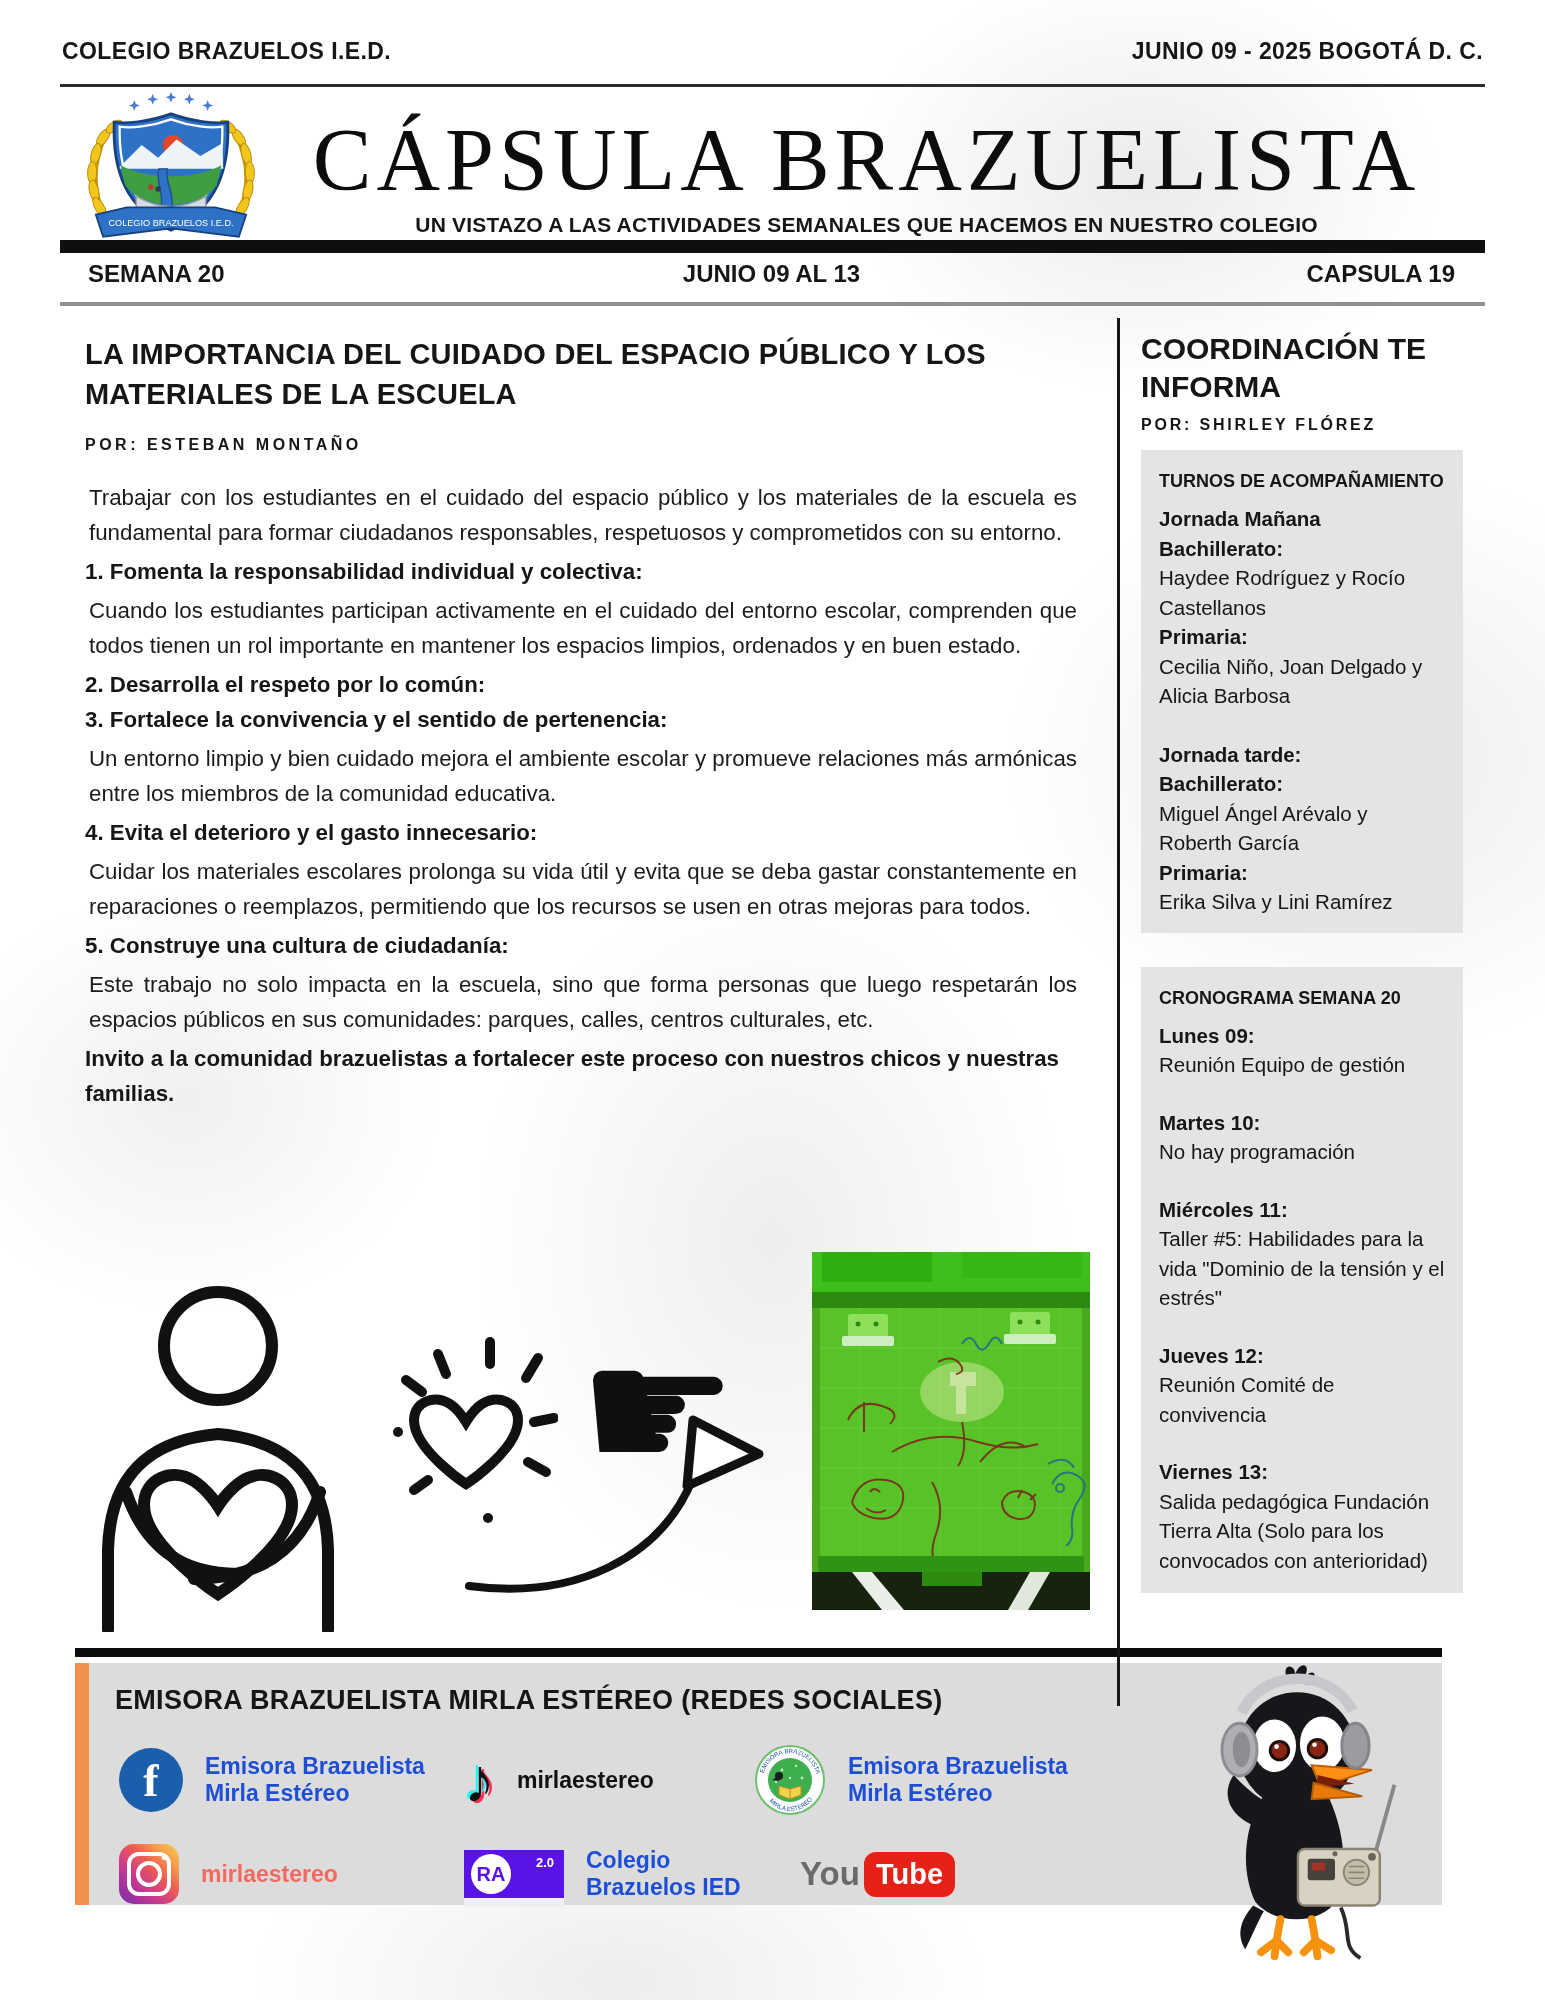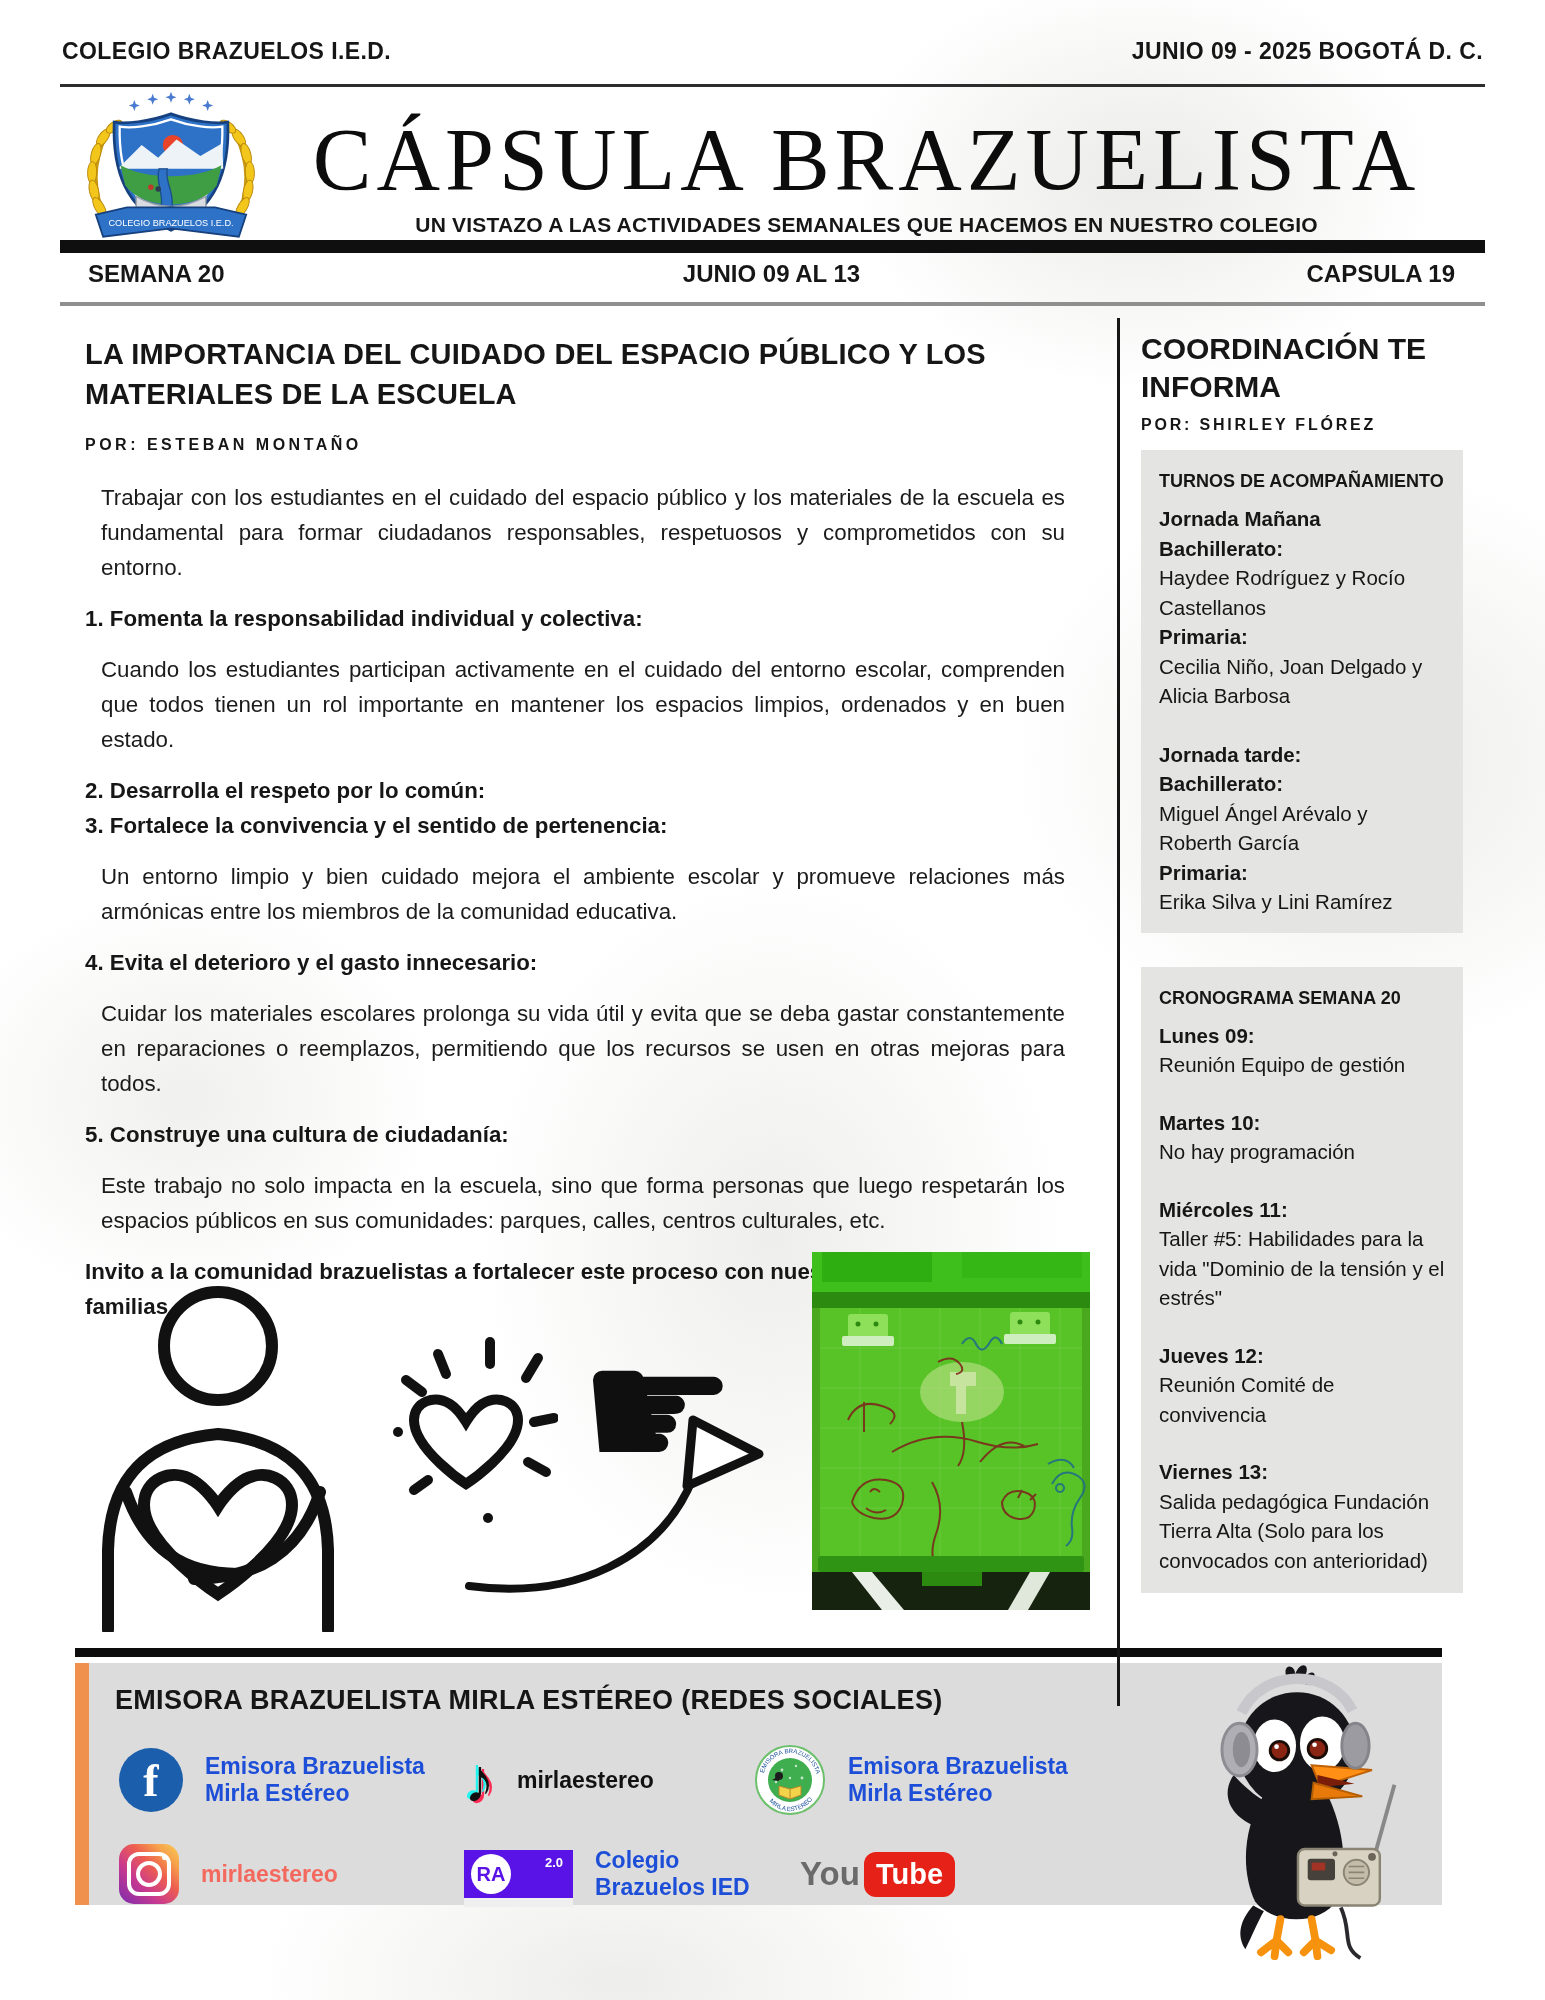--- a/index.html
+++ b/index.html
@@ -22,21 +22,21 @@
   .mast-sub{left:252px;right:64px;top:213px;text-align:center;font-size:21px;font-weight:800;letter-spacing:.2px;}
   .black-bar{left:60px;right:60px;top:240px;height:13px;background:#0f0f0f;}
   .week-row{left:88px;right:90px;top:260px;height:36px;font-size:24px;font-weight:800;}
   .week-row .c{position:absolute;left:0;right:0;text-align:center;}
   .week-row .r{position:absolute;right:0;}
   .gray-line{left:60px;right:60px;top:302px;height:4px;background:#8f8f8f;}
   
   .article{left:85px;top:334px;width:996px;}
   .article h1{margin:0 0 22px 0;font-size:29px;line-height:40px;font-weight:800;letter-spacing:.2px;}
   .byline{font-size:16px;font-weight:700;letter-spacing:3.5px;margin:0 0 26px 0;}
-  .body-txt{font-size:22.3px;line-height:35px;text-align:justify;margin:16px;color:#1b1b1b;}
+  .body-txt{font-size:22.3px;line-height:35px;text-align:justify;margin:4px;color:#1b1b1b;}
   .body-b{font-size:22.3px;line-height:35px;font-weight:800;margin:0;}
   
   .vline{left:1117px;top:318px;width:3px;height:1388px;background:#161616;z-index:5;}
   .sidebar{left:1141px;top:330px;width:322px;}
   .sidebar h2{margin:0 0 10px 0;font-size:30px;line-height:38px;font-weight:800;}
   .sidebar .byline{letter-spacing:2.8px;margin-bottom:16px;}
   .sbox{background:#e4e4e3;padding:16px 18px;}
   .sbox + .sbox{margin-top:34px;}
   .sbox h3{margin:0 0 8px 0;font-size:18px;line-height:30px;font-weight:800;}
   .sline{font-size:20.5px;line-height:29.5px;}
@@ -61,21 +61,21 @@
   .lbl-coral{color:#f4695e;}
   .fb-circle{width:64px;height:64px;border-radius:50%;background:#1b5eab;display:flex;align-items:center;justify-content:center;
     color:#fff;font-family:"Liberation Serif",serif;font-weight:700;font-size:46px;flex:0 0 auto;}
   .tiktok-note{font-size:62px;font-weight:700;color:#111;flex:0 0 auto;
     text-shadow:-3px -2px 0 #25f4ee,3px 2px 0 #fe2c55;}
   .ig-icon{width:60px;height:60px;border-radius:15px;position:relative;flex:0 0 auto;
     background:linear-gradient(45deg,#7b2bb0 0%,#c93a8e 35%,#ee5e4f 60%,#f6a14b 80%,#f8ce55 100%);}
   .ig-icon .frame{position:absolute;inset:8px;border:4px solid #fff;border-radius:12px;}
   .ig-icon .lens{position:absolute;left:50%;top:50%;width:18px;height:18px;margin:-13px 0 0 -13px;border:4px solid #fff;border-radius:50%;}
   .ig-icon .dot{position:absolute;right:12px;top:11px;width:5px;height:5px;border-radius:50%;background:#fff;}
-  .ra-badge{position:relative;width:109px;height:48px;background:#5a13e6;flex:0 0 auto;}
+  .ra-badge{position:relative;width:100px;height:48px;background:#5a13e6;flex:0 0 auto;}
   .ra-badge .circ{position:absolute;left:7px;top:4px;width:40px;height:40px;border-radius:50%;background:#fff;
     display:flex;align-items:center;justify-content:center;color:#5a13e6;font-weight:800;font-size:20px;}
   .ra-badge .ver{position:absolute;right:10px;top:5px;color:#fff;font-size:13px;font-weight:700;}
   .ra-badge .strip{position:absolute;left:0;bottom:-9px;width:100%;height:9px;background:#efefef;}
   .yt{display:flex;align-items:center;gap:4px;}
   .yt .you{color:#6a6a6a;font-weight:800;font-size:33px;}
   .yt .tube{background:#e62117;color:#fff;font-weight:800;font-size:29px;padding:6px 12px;border-radius:12px;}
   .mascot{left:1192px;top:1660px;z-index:7;}
 </style>
 </head>

